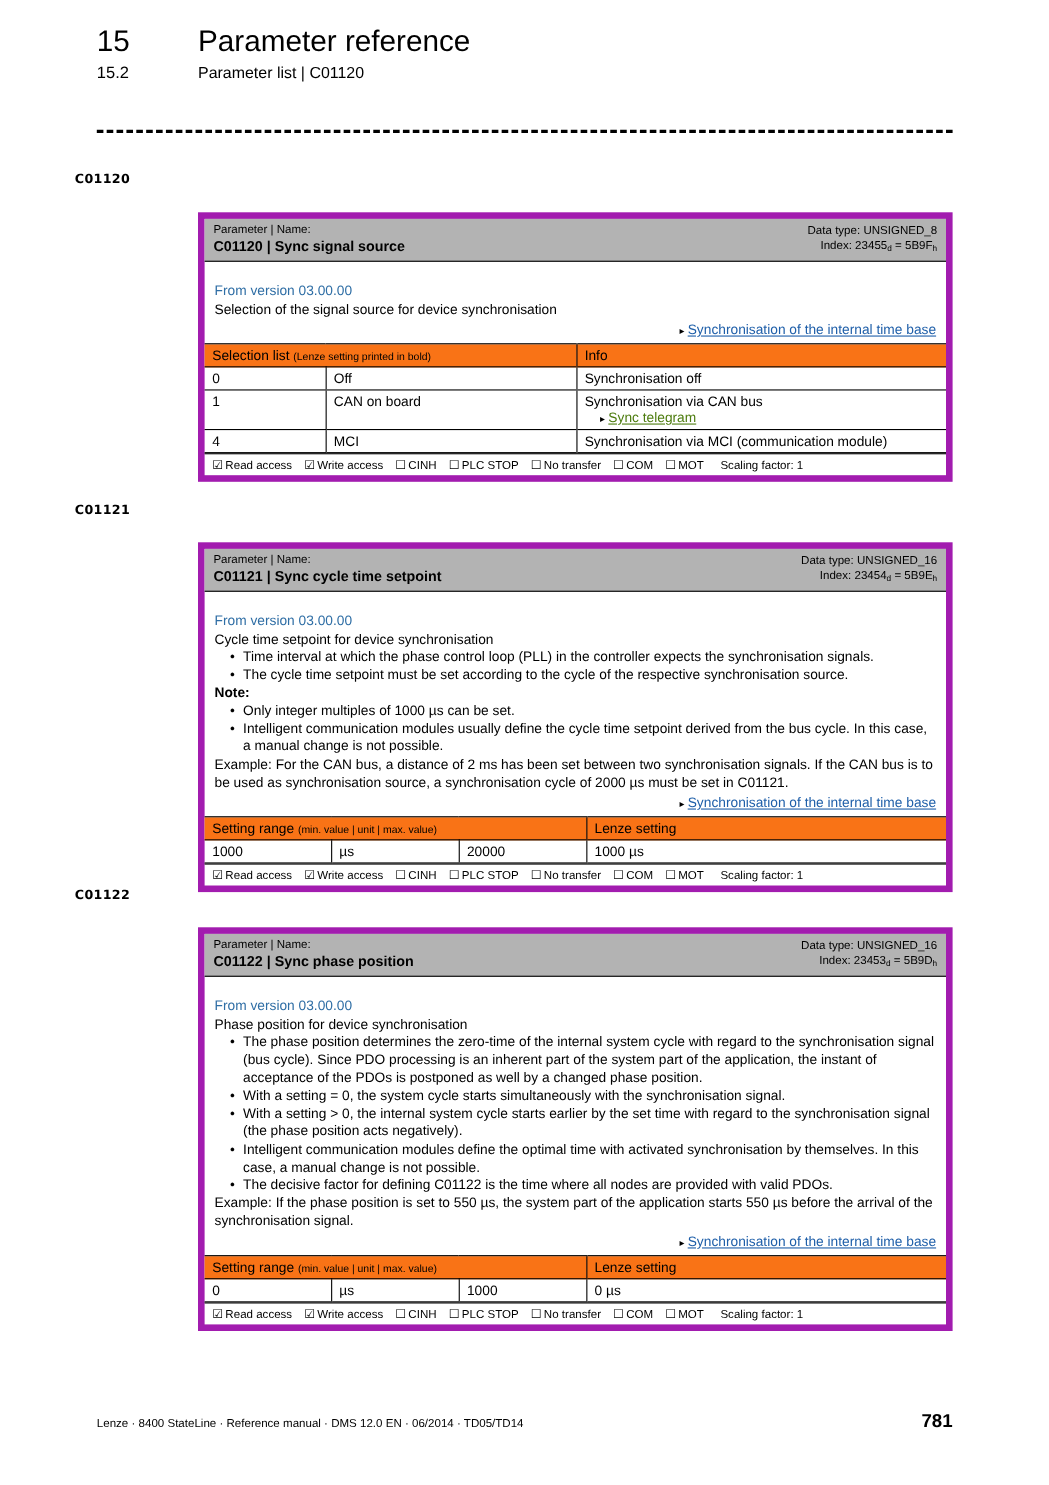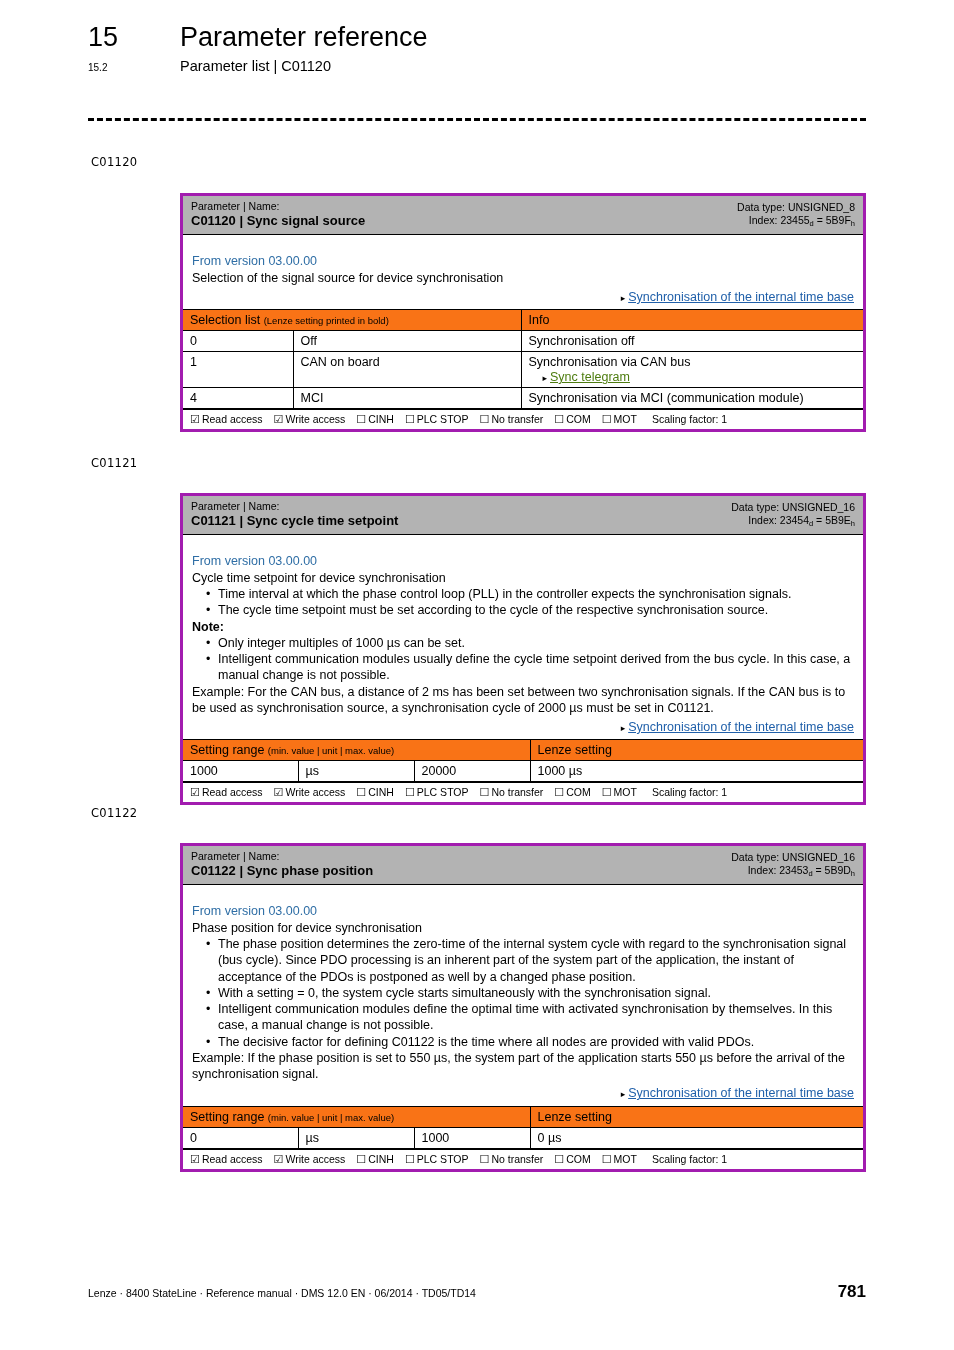--- a/index.html
+++ b/index.html
@@ -13,39 +13,39 @@
     overflow:hidden;
   }
   .page { position:relative; width:872px; height:1350px; }
 
   
   .head { position:absolute; left:88px; top:22px; width:780px; }
   .head-row1 { display:flex; align-items:baseline; }
   .head-num { font-size:27px; font-weight:400; width:92px; letter-spacing:0px; }
   .head-title { font-size:27px; font-weight:400; }
   .head-row2 { display:flex; align-items:baseline; margin-top:5px; }
-  .head-sub-num { font-size:10px; width:92px; }
+  .head-sub-num { font-size:15px; width:92px; }
   .head-sub-title { font-size:14.5px; }
 
   .rule {
     position:absolute; left:88px; top:118px; width:778px; height:0;
     border-top:3px dashed #000;
   }
 
   
   .margin-label {
-    position:absolute; left:91px;
+    position:absolute; left:68px;
     font-family:"DejaVu Sans", sans-serif;
-    font-size:11.5px; font-weight:normal; letter-spacing:0.3px;
+    font-size:11.5px; font-weight:bold; letter-spacing:0.3px;
   }
 
   
   .pblock {
     position:absolute; left:180px; width:686px;
-    border:3px solid #a21caf;
+    border:6px solid #a21caf;
     box-sizing:border-box;
     background:#fff;
   }
 
   
   .ptitle {
     background:#b3b3b3;
     border-bottom:1px solid #000;
     padding:4px 8px 5px 8px;
     display:flex; justify-content:space-between; align-items:flex-start;
@@ -254,20 +254,21 @@
             <div>Data type: UNSIGNED_16</div>
             <div>Index: 23453<sub>d</sub> = 5B9D<sub>h</sub></div>
           </div>
         </div>
         <div class="pdesc">
           <div class="fromver">From version 03.00.00</div>
           <div class="dline">Phase position for device synchronisation</div>
           <ul class="bullets">
             <li>The phase position determines the zero-time of the internal system cycle with regard to the synchronisation signal (bus cycle). Since PDO processing is an inherent part of the system part of the application, the instant of acceptance of the PDOs is postponed as well by a changed phase position.</li>
             <li>With a setting = 0, the system cycle starts simultaneously with the synchronisation signal.</li>
+            <li>With a setting &gt; 0, the internal system cycle starts earlier by the set time with regard to the synchronisation signal (the phase position acts negatively).</li>
             <li>Intelligent communication modules define the optimal time with activated synchronisation by themselves. In this case, a manual change is not possible.</li>
             <li>The decisive factor for defining C01122 is the time where all nodes are provided with valid PDOs.</li>
           </ul>
           <div class="para">Example: If the phase position is set to 550 µs, the system part of the application starts 550 µs before the arrival of the synchronisation signal.</div>
           <div class="xref-row"><span class="tri">▸</span><a class="xref" href="#">Synchronisation of the internal time base</a></div>
         </div>
         <table class="ptab">
           <colgroup>
             <col style="width:115px">
             <col style="width:116px">

